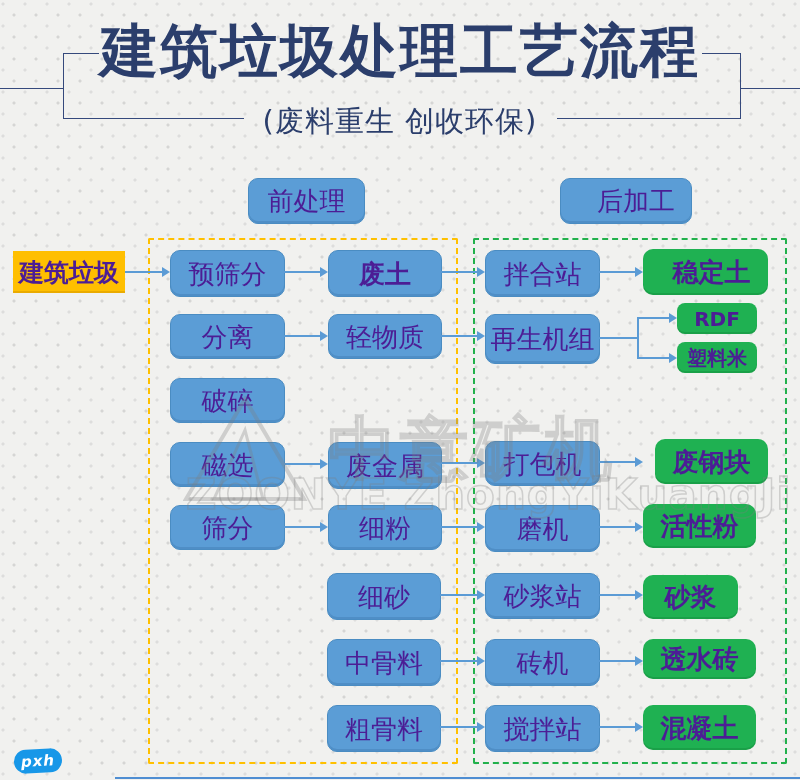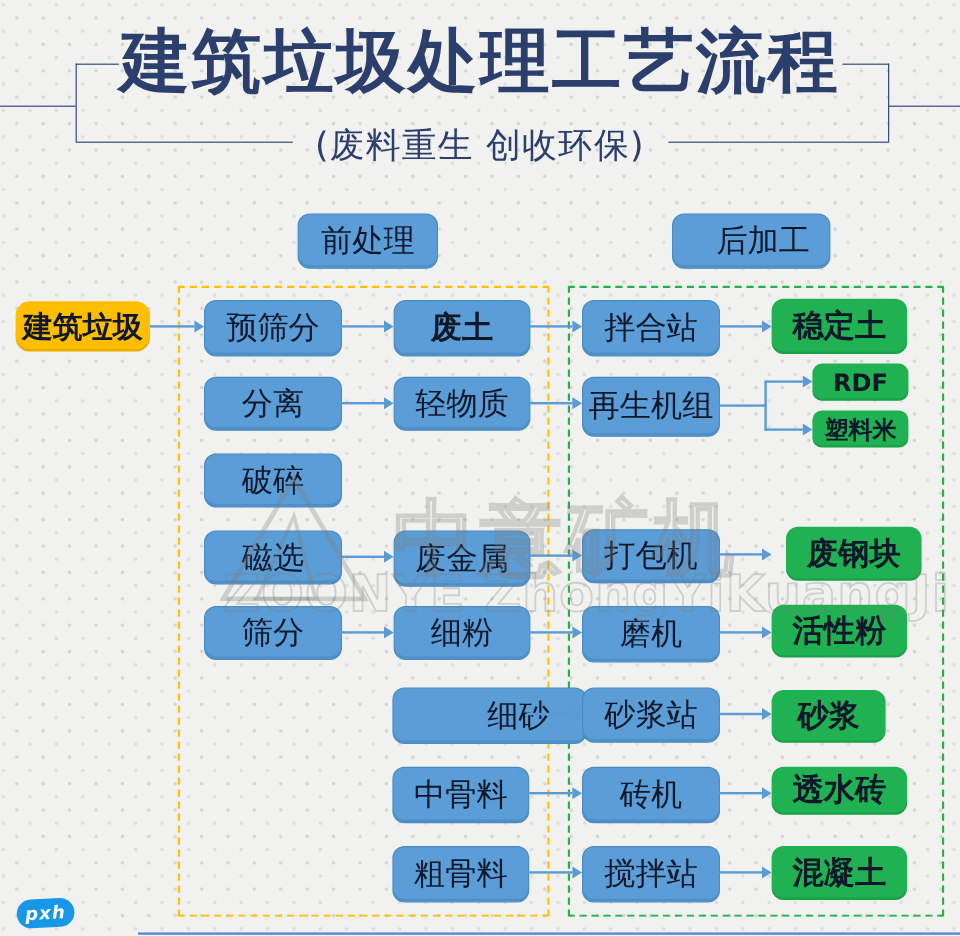--- a/index.html
+++ b/index.html
@@ -24,27 +24,27 @@
     left:0;top:102px;width:800px;text-align:center;z-index:4;
     font-size:29px;font-weight:400;color:#2b3e6c;letter-spacing:1px;
   }
   
   .dashbox{position:absolute;border-width:2px;border-style:dashed;border-radius:2px;z-index:1;}
   #pre-container{left:148px;top:238px;width:306px;height:522px;border-color:#ffc000;}
   #post-container{left:473px;top:238px;width:310px;height:522px;border-color:#22b14c;}
   
   .node{
     position:absolute;z-index:2;display:flex;align-items:center;justify-content:center;
-    border-radius:10px;color:#0f172a;font-size:26px;line-height:1;white-space:nowrap;
+    border-radius:10px;color:#4c1d95;font-size:26px;line-height:1;white-space:nowrap;
   }
   .t-blue,.t-header{
     background:#5b9dd6;border:1px solid #4a8cc2;
     box-shadow:inset 0 -2px 0 rgba(30,80,130,0.18);
   }
-  .t-source{background:#ffbf00;font-weight:700;font-size:25px;border-radius:12px;
+  .t-source{background:#ffbf00;font-weight:700;font-size:25px;border-radius:0;
     box-shadow:inset 0 -2px 0 rgba(170,110,0,0.25);}
   .t-green{background:#1fb152;font-weight:700;
     box-shadow:inset 0 -2px 0 rgba(10,110,45,0.25);}
   .t-green-small{background:#1fb152;font-weight:700;font-size:20px;border-radius:8px;
     box-shadow:inset 0 -2px 0 rgba(10,110,45,0.25);}
   
   .arrow,.seg{position:absolute;background:#5b9bd5;z-index:2;}
   .arrow{height:2px;}
   .arrow::after{
     content:"";position:absolute;right:-8px;top:-4px;width:0;height:0;
@@ -89,31 +89,31 @@
     <div class="node t-source" style="left: 13px; top: 251px; width: 112px; height: 42px;">建筑垃圾</div>
     <div class="node t-blue" style="left: 170px; top: 250px; width: 113px; height: 45px;">预筛分</div>
     <div class="node t-blue" style="left: 170px; top: 314px; width: 113px; height: 43px;">分离</div>
     <div class="node t-blue" style="left: 170px; top: 378px; width: 113px; height: 43px;">破碎</div>
     <div class="node t-blue" style="left: 170px; top: 442px; width: 113px; height: 43px;">磁选</div>
     <div class="node t-blue" style="left: 170px; top: 505px; width: 113px; height: 43px;">筛分</div>
     <div class="node t-blue" style="left: 328px; top: 250px; width: 112px; height: 45px; font-weight: bold;">废土</div>
     <div class="node t-blue" style="left: 328px; top: 314px; width: 112px; height: 43px;">轻物质</div>
     <div class="node t-blue" style="left: 328px; top: 442px; width: 112px; height: 45px;">废金属</div>
     <div class="node t-blue" style="left: 328px; top: 505px; width: 112px; height: 43px;">细粉</div>
-    <div class="node t-blue" style="left: 327px; top: 573px; width: 112px; height: 45px; padding-left: 48px;">细砂</div>
+    <div class="node t-blue" style="left: 327px; top: 573px; width: 112px; height: 45px;">细砂</div>
     <div class="node t-blue" style="left: 327px; top: 639px; width: 112px; height: 45px;">中骨料</div>
     <div class="node t-blue" style="left: 327px; top: 705px; width: 112px; height: 45px;">粗骨料</div>
     <div class="node t-blue" style="left: 485px; top: 250px; width: 113px; height: 45px;">拌合站</div>
     <div class="node t-blue" style="left: 485px; top: 314px; width: 113px; height: 48px;">再生机组</div>
     <div class="node t-blue" style="left: 485px; top: 441px; width: 113px; height: 43px;">打包机</div>
     <div class="node t-blue" style="left: 485px; top: 505px; width: 113px; height: 45px;">磨机</div>
     <div class="node t-blue" style="left: 485px; top: 573px; width: 113px; height: 44px;">砂浆站</div>
     <div class="node t-blue" style="left: 485px; top: 639px; width: 113px; height: 45px;">砖机</div>
     <div class="node t-blue" style="left: 485px; top: 705px; width: 113px; height: 45px;">搅拌站</div>
-    <div class="node t-green" style="left: 643px; top: 249px; width: 113px; height: 46px;">稳定土</div>
+    <div class="node t-green" style="left: 643px; top: 249px; width: 113px; height: 46px; padding-left: 12px;">稳定土</div>
     <div class="node t-green-small" style="left: 677px; top: 303px; width: 80px; height: 31px;">RDF</div>
     <div class="node t-green-small" style="left: 677px; top: 342px; width: 80px; height: 31px;">塑料米</div>
     <div class="node t-green" style="left: 643px; top: 439px; width: 113px; height: 45px; margin-left: 12px;">废钢块</div>
     <div class="node t-green" style="left: 643px; top: 504px; width: 113px; height: 44px;">活性粉</div>
     <div class="node t-green" style="left: 643px; top: 575px; width: 95px; height: 44px;">砂浆</div>
     <div class="node t-green" style="left: 643px; top: 639px; width: 113px; height: 40px;">透水砖</div>
     <div class="node t-green" style="left: 643px; top: 705px; width: 113px; height: 45px;">混凝土</div>
     <div class="arrow" style="left: 125px; top: 271px; width: 37px;"></div>
     <div class="arrow" style="left: 283px; top: 271px; width: 37px;"></div>
     <div class="arrow" style="left: 440px; top: 271px; width: 37px;"></div>

